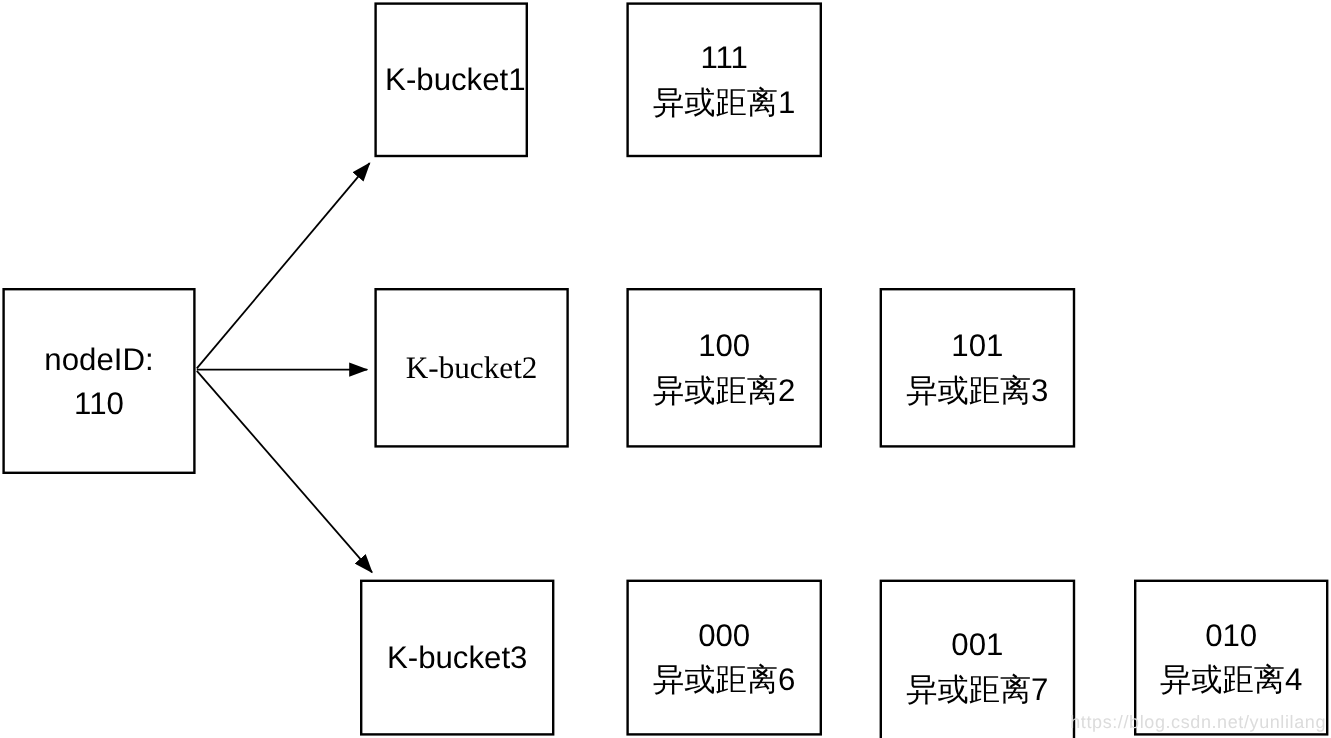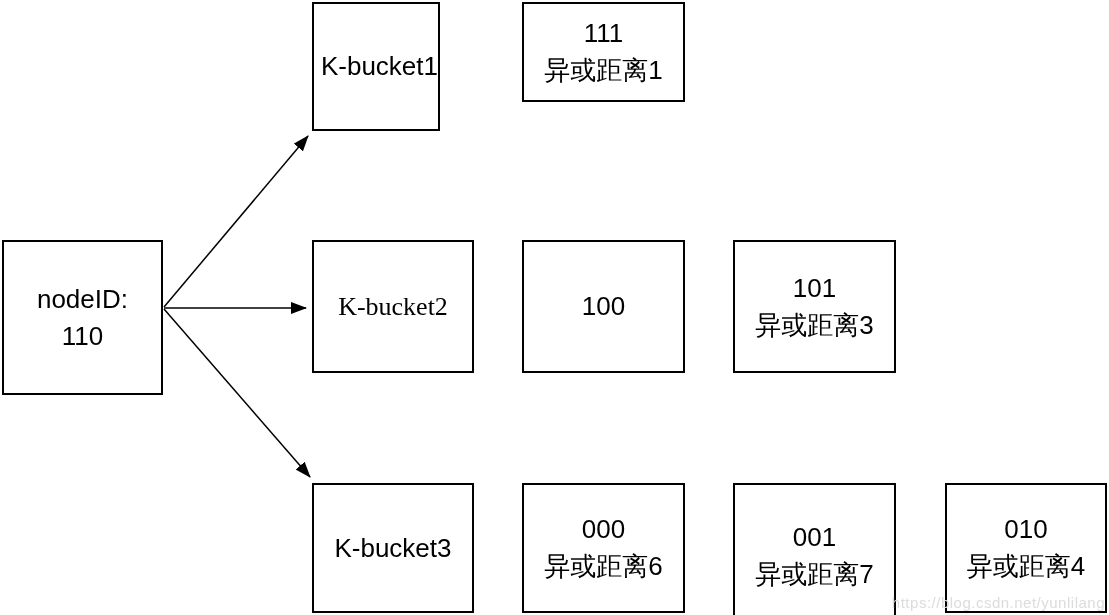--- a/index.html
+++ b/index.html
@@ -39,25 +39,25 @@
     flex-direction: column;
     align-items: center;
     justify-content: center;
     text-align: center;
     font-size: 26px;
     line-height: 37px;
   }
   
   .node-box { left: 2px;   top: 240px; width: 161px; height: 155px; }
   .kb1      { left: 312px; top: 2px;   width: 128px; height: 129px; align-items: flex-end; }
-  .e111     { left: 522px; top: 2px;   width: 163px; height: 100px; }
+  .e111     { left: 522px; top: 2px;   width: 163px; height: 129px; }
   .kb2      { left: 312px; top: 240px; width: 162px; height: 133px; font-family: Liberation Serif, serif; }
   .e100     { left: 522px; top: 240px; width: 163px; height: 133px; }
   .e101     { left: 733px; top: 240px; width: 163px; height: 133px; }
-  .kb3      { left: 312px; top: 483px; width: 162px; height: 130px; }
+  .kb3      { left: 300px; top: 483px; width: 162px; height: 130px; }
   .e000     { left: 522px; top: 483px; width: 163px; height: 130px; }
   .e001     { left: 733px; top: 483px; width: 163px; height: 145px; }
   .e010     { left: 945px; top: 483px; width: 162px; height: 130px; }
   .watermark {
     position: absolute;
     right: 4px;
     bottom: 4px;
     font-size: 15px;
     color: var(--watermark);
     letter-spacing: 0.5px;
@@ -91,20 +91,21 @@
   <div class="box e111">
     <div>111</div>
     <div>异或距离1</div>
   </div>
 
   <div class="box kb2">
     <div>K-bucket2</div>
   </div>
   <div class="box e100">
     <div>100</div>
+    <div>异或距离2</div>
   </div>
   <div class="box e101">
     <div>101</div>
     <div>异或距离3</div>
   </div>
 
   <div class="box kb3">
     <div>K-bucket3</div>
   </div>
   <div class="box e000">

